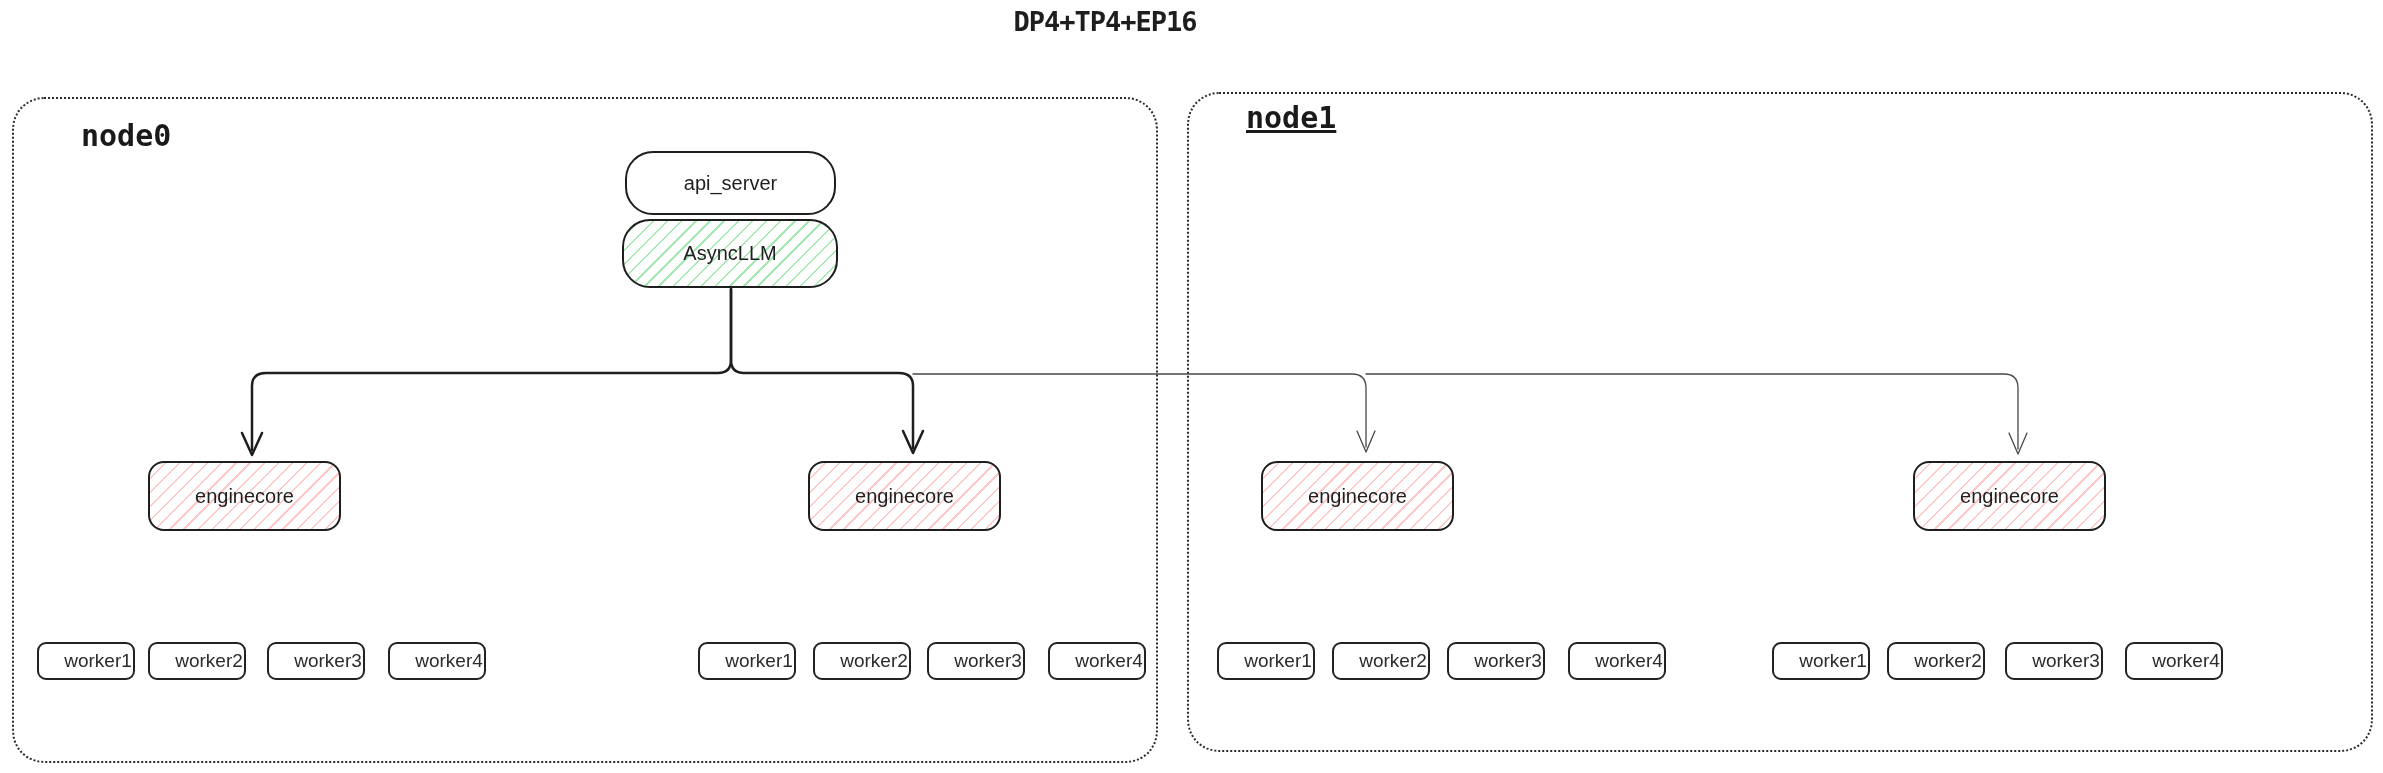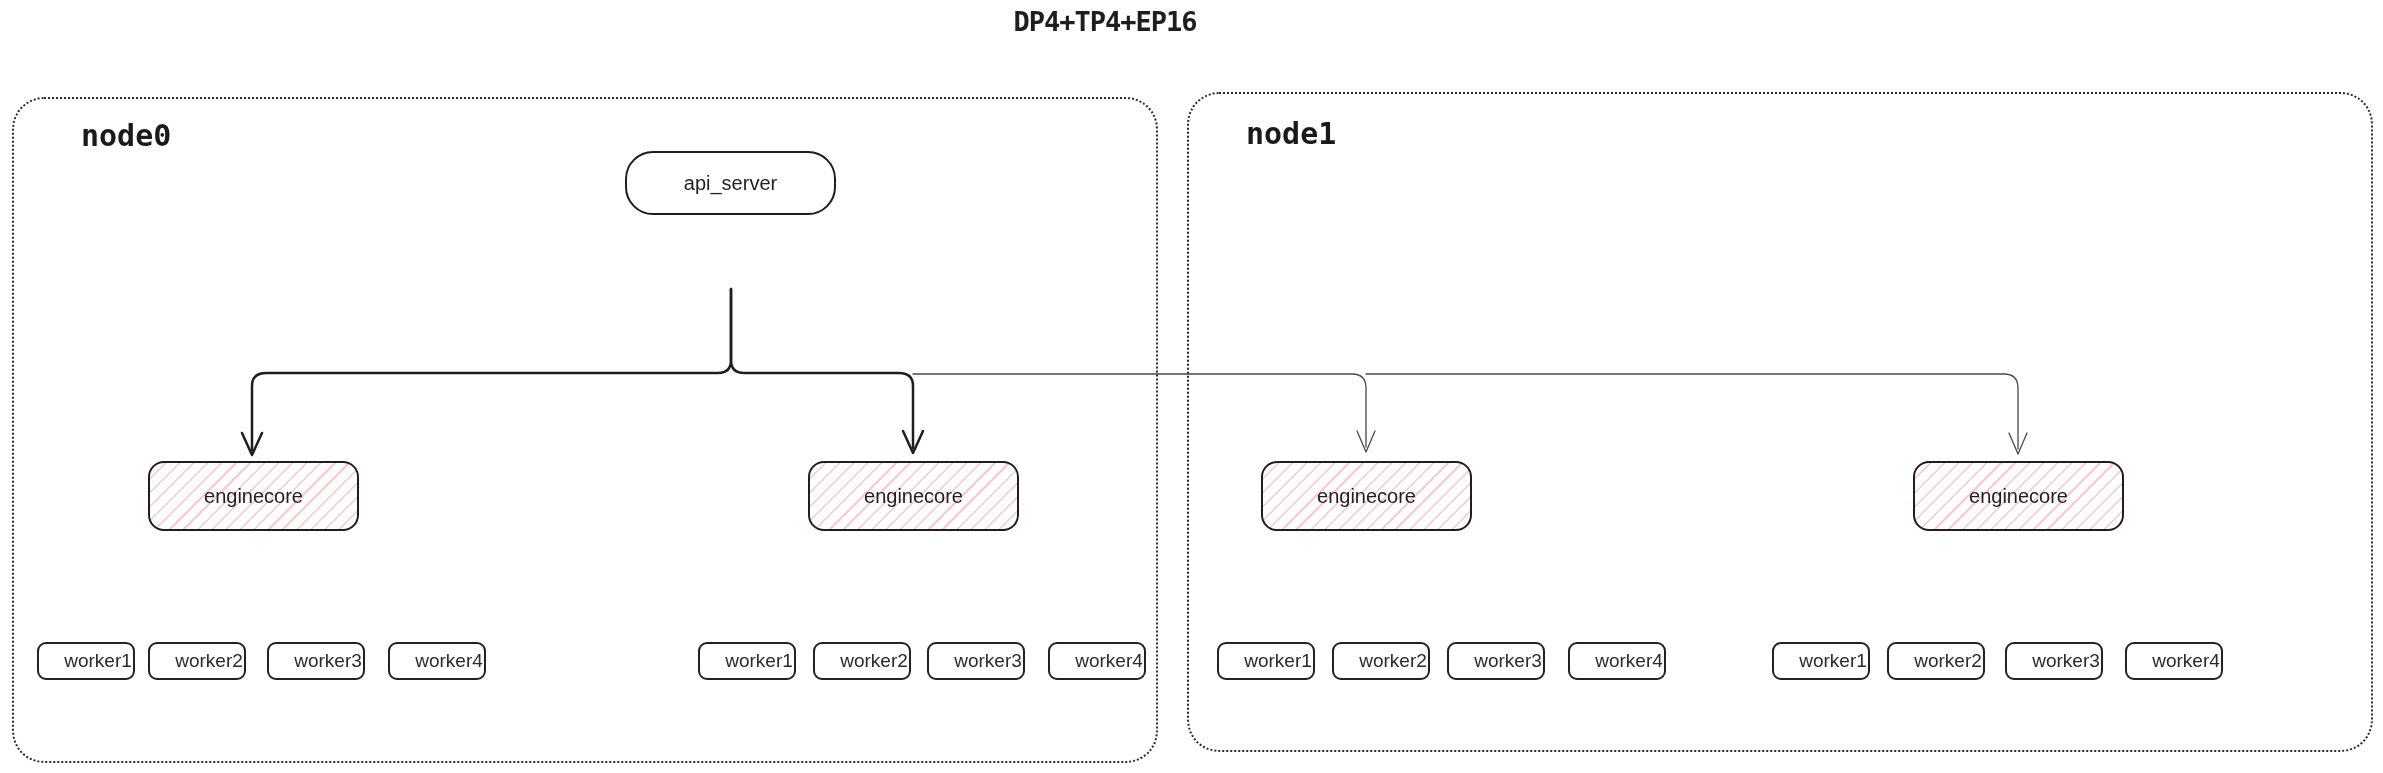--- a/index.html
+++ b/index.html
@@ -43,41 +43,41 @@
   .node-label {
     position: absolute;
     font-family: "DejaVu Sans Mono", monospace;
     font-size: 30px;
     font-weight: 700;
     color: #1a1a1a;
     white-space: nowrap;
     margin-left: 36px;
   }
   .node-label.node0 { left: 45px;  top: 118px; }
-  .node-label.node1 { left: 1210px; top: 116px; }
+  .node-label.node1 { left: 1210px; top: 100px; text-decoration: underline; }
   .box {
     position: absolute;
     border: 2.5px solid var(--stroke);
     background: #ffffff;
     display: flex;
     align-items: center;
     justify-content: center;
     font-size: 20px;
     color: #1f1f1f;
     white-space: nowrap;
   }
   .box.big { border-radius: 28px; }
   .api-server  { left: 625px; top: 151px; width: 211px; height: 64px; }
   .async-llm   {
     left: 622px; top: 219px; width: 216px; height: 69px;
     background-image: repeating-linear-gradient(135deg,
       var(--green-hatch) 0px, var(--green-hatch) 1.7px, transparent 1.7px, transparent 10px);
   }
   .enginecore {
-    top: 461px; width: 211px; height: 70px; border-radius: 16px;
+    top: 461px; width: 193px; height: 70px; border-radius: 16px;
     background-image: repeating-linear-gradient(135deg,
       var(--red-hatch) 0px, var(--red-hatch) 1.6px, transparent 1.6px, transparent 10px);
   }
   .enginecore.e1 { left: 148px; }
   .enginecore.e2 { left: 808px; }
   .enginecore.e3 { left: 1261px; }
   .enginecore.e4 { left: 1913px; }
   .worker {
     position: absolute;
     top: 642px; height: 38px; width: 98px;
@@ -110,20 +110,23 @@
   <div class="diagram-title">DP4+TP4+EP16</div>
 
   <div class="node-frame node0"></div>
   <div class="node-frame node1"></div>
 
   <div class="node-label node0">node0</div>
   <div class="node-label node1">node1</div>
 
   <div class="box big api-server">
     <span>api_server</span>
+  </div>
+  <div class="box big async-llm">
+    <span>AsyncLLM</span>
   </div>
 
   <div class="box enginecore e1">
     <span>enginecore</span>
   </div>
   <div class="box enginecore e2">
     <span>enginecore</span>
   </div>
   <div class="box enginecore e3">
     <span>enginecore</span>

